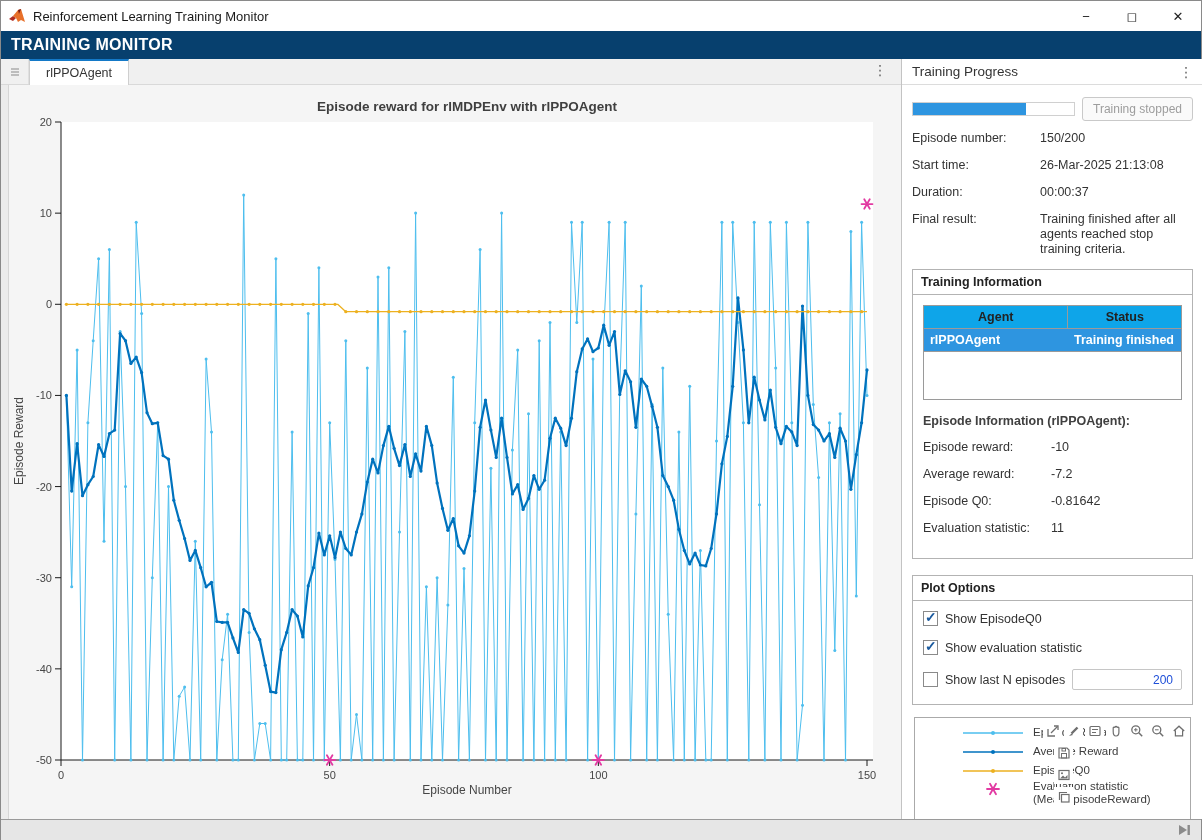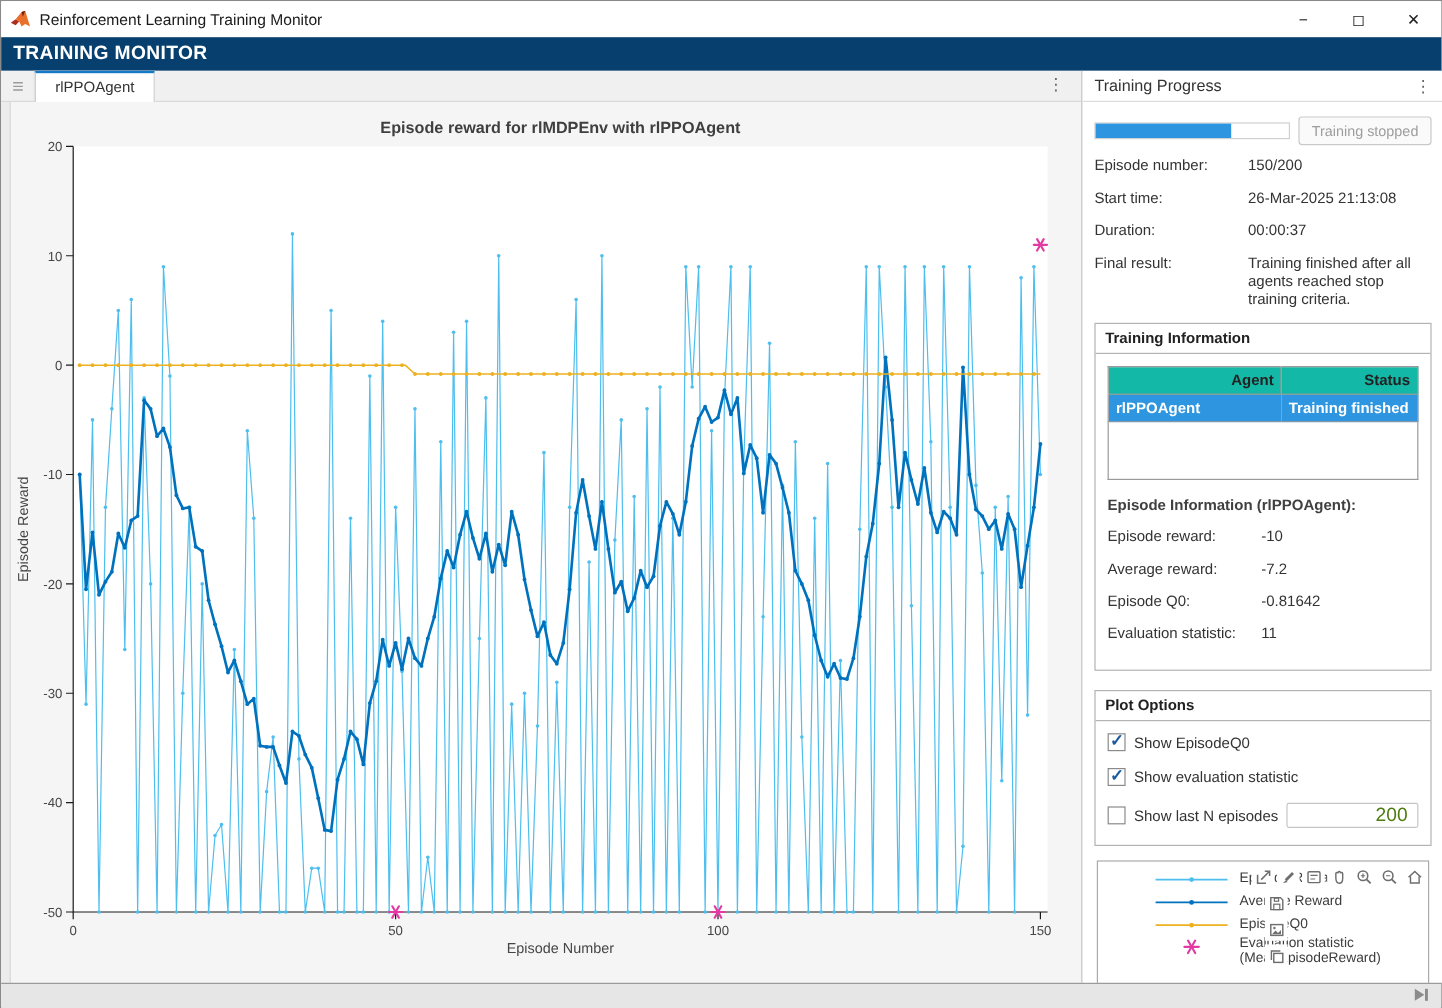--- a/index.html
+++ b/index.html
@@ -43,37 +43,37 @@
   .fieldlist { margin:10px 10px 0 10px; }
   .field-row { display:flex; font-size:12.5px; color:#333; margin-bottom:12px; line-height:15px; }
   .field-label { width:128px; flex:none; }
   .field-value { width:158px; }
 
   .groupbox { border:1px solid #b3b3b3; margin:0 10px; background:#fff; }
   .groupbox .gb-title { font-size:12.5px; font-weight:bold; color:#222; padding:5px 8px; border-bottom:1px solid #b3b3b3; }
   .gb-body { padding:10px; }
 
   table.agents { border-collapse:collapse; width:100%; border:1px solid #9a9a9a; font-size:12.5px; }
-  table.agents th { text-align:right; font-weight:bold; color:#222; padding:4px 6px; border-bottom:1px solid #9a9a9a; background:#14b8a6; }
+  table.agents th { text-align:center; font-weight:bold; color:#222; padding:4px 6px; border-bottom:1px solid #9a9a9a; background:#0ea5e9; }
   table.agents th + th { border-left:1px solid #9a9a9a; }
   table.agents td { padding:4px 6px; color:#fff; }
   tr.selected td { background:var(--accent,#2E95E0); font-weight:bold; }
   .table-spacer { height:48px; border:1px solid #9a9a9a; border-top:none; background:#fff; }
 
   .ep-title { font-size:12.5px; font-weight:bold; color:#404040; margin:14px 0 12px 0; }
   .ep-row { display:flex; font-size:12.5px; color:#333; margin-bottom:13px; }
   .ep-label { width:128px; flex:none; }
   .more-row { display:flex; justify-content:flex-end; margin-top:6px; }
   .more-btn { border-color:#8f8f8f; padding:4px 12px; }
 
   .po-row { display:flex; align-items:center; font-size:12.5px; color:#333; margin-bottom:14px; }
   .po-row:last-child { margin-bottom:4px; }
   .checkbox { width:15px; height:15px; border:1px solid #8a8a8a; background:#fff; margin-right:7px; flex:none; position:relative; }
   .checkbox.checked::after { content:"✓"; position:absolute; left:1px; top:-3px; font-size:14px; font-weight:bold; color:#1b5a9e; }
-  .po-input { margin-left:auto; width:110px; height:21px; border:1px solid #c6c6c6; border-radius:2px; background:#fff; color:#4d7c0f; font-size:16px; text-align:right; padding:0 8px; font-family:"Liberation Sans",sans-serif; }
+  .po-input { margin-left:auto; width:110px; height:21px; border:1px solid #c6c6c6; border-radius:2px; background:#fff; color:#1d4ed8; font-size:12px; text-align:right; padding:0 8px; font-family:"Liberation Sans",sans-serif; }
 
   .legendbox { position:relative; border:1px solid #aaa; background:#fff; margin:12px 12px 0 12px; height:104px; padding-top:5px; }
   .lg-row { display:flex; align-items:center; height:19px; padding-left:46px; }
   .lg-row.tall { height:32px; align-items:flex-start; }
   .lg-marker { width:64px; flex:none; display:flex; justify-content:center; }
   .lg-label { font-size:11.5px; color:#3d3d3d; margin-left:8px; line-height:13px; }
 
   .axtoolbar { position:absolute; top:3px; right:2px; display:flex; gap:2px; }
   .axtb-btn { width:19px; height:19px; background:#fff; display:flex; align-items:center; justify-content:center; }
   .axtb-drop { position:absolute; left:139px; top:25px; display:flex; flex-direction:column; gap:3px; }

